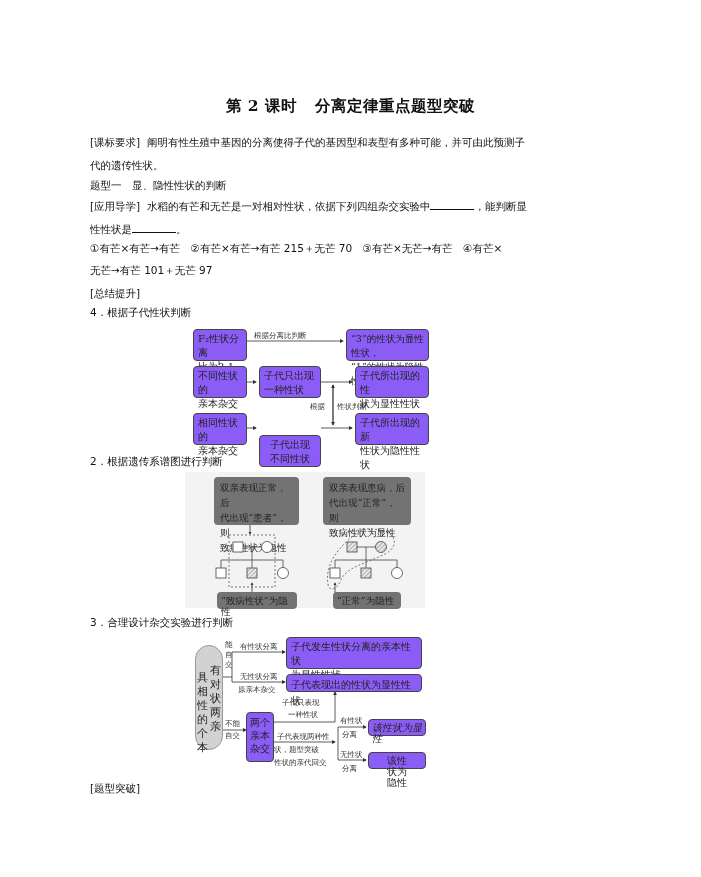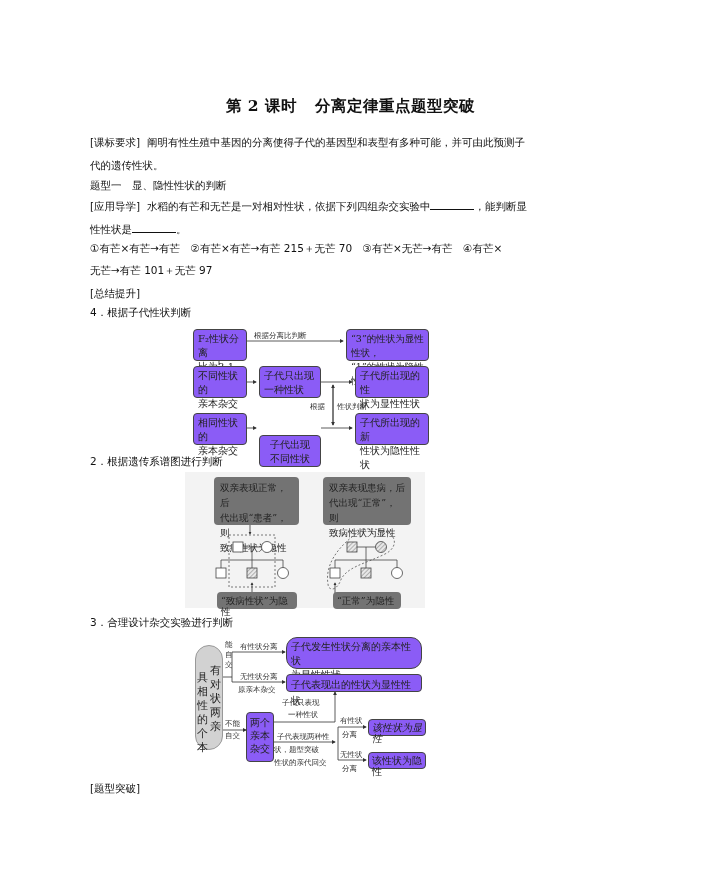--- a/index.html
+++ b/index.html
@@ -179,21 +179,21 @@
     <line x1="148" y1="95" x2="148" y2="128" stroke="#333" stroke-width="0.8"></line>
     <line x1="148" y1="95" x2="176" y2="95" stroke="#333" stroke-width="0.8" marker-end="url(#ar3)"></line>
     <line x1="148" y1="128" x2="176" y2="128" stroke="#333" stroke-width="0.8" marker-end="url(#ar3)"></line>
   </svg>
   <div class="pill" style="left:5px; top:13px; width:28px; height:105px;">
     <div style="position:absolute; left:1px; top:25px; width:12px; word-break:break-all;">具相性的个本</div>
     <div style="position:absolute; left:14px; top:18px; width:12px; word-break:break-all;">有对状两亲</div>
   </div>
   <div class="lbl" style="left:35px; top:8px; width:8px; white-space:normal; word-break:break-all; line-height:10px;">能自交</div>
   <div class="lbl" style="left:50px; top:10px;">有性状分离</div>
-  <div class="box" style="left:96px; top:5px; width:136px; height:32px;border-radius:11px;">
+  <div class="box" style="left:96px; top:5px; width:136px; height:32px;">
     <div>子代发生性状分离的亲本性状</div>
     <div>为显性性状</div>
   </div>
   <div class="lbl" style="left:50px; top:40px;">无性状分离</div>
   <div class="lbl" style="left:48px; top:53px;">原亲本杂交</div>
   <div class="box" style="left:96px; top:42px; width:136px; height:18px; line-height:16px;">子代表现出的性状为显性性状</div>
   <div class="lbl" style="left:92px; top:66px;">子代只表现</div>
   <div class="lbl" style="left:98px; top:78px;">一种性状</div>
   <div class="lbl" style="left:35px; top:86px; width:16px; white-space:normal; line-height:12px;">不能自交</div>
   <div class="box" style="left:56px; top:80px; width:28px; height:50px; text-align:center; font-size:10px; line-height:13px; padding:3px 2px;">
@@ -202,16 +202,16 @@
     <div>杂交</div>
   </div>
   <div class="lbl" style="left:87px; top:100px;">子代表现两种性</div>
   <div class="lbl" style="left:84px; top:113px;">状，题型突破</div>
   <div class="lbl" style="left:84px; top:126px;">性状的亲代回交</div>
   <div class="lbl" style="left:150px; top:84px;">有性状</div>
   <div class="lbl" style="left:152px; top:98px;">分离</div>
   <div class="box" style="left:178px; top:87px; width:58px; height:17px; line-height:11px; padding:2px 3px;font-style:italic;">该性状为显性</div>
   <div class="lbl" style="left:150px; top:118px;">无性状</div>
   <div class="lbl" style="left:152px; top:132px;">分离</div>
-  <div class="box" style="left:178px; top:120px; width:58px; height:17px; line-height:11px; padding:2px 3px;">该性状为隐性</div>
+  <div class="box" style="left:178px; top:120px; width:58px; height:17px; line-height:11px; padding:2px 18px;">该性状为隐性</div>
 </div>
 
 <div class="abs heading" style="top:782px;">[题型突破]</div>
 
 </body></html>

